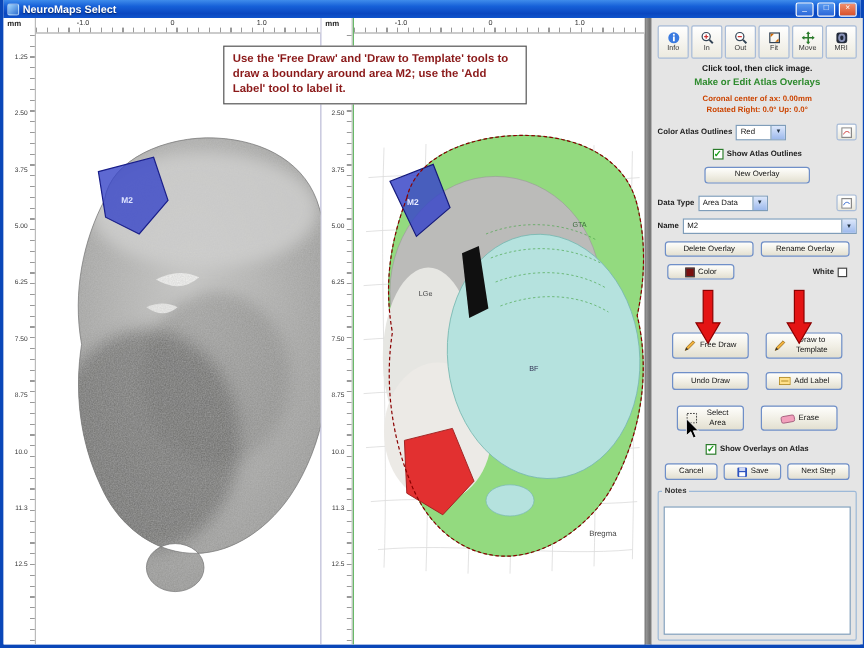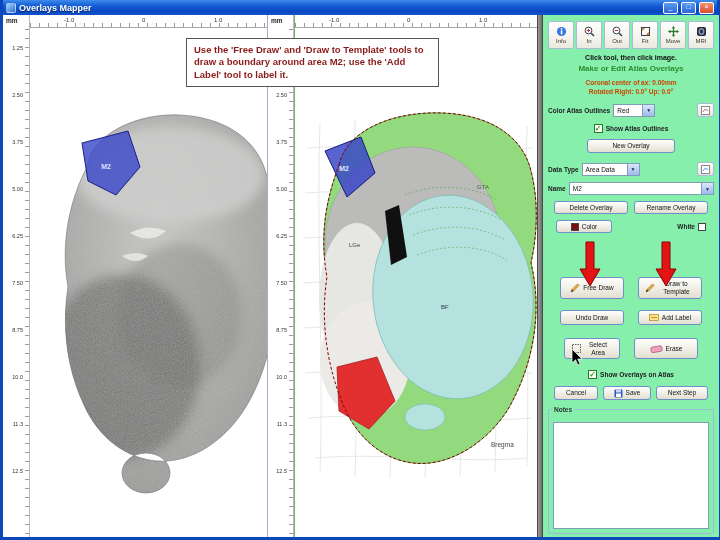--- a/index.html
+++ b/index.html
@@ -20,21 +20,21 @@
 .vlabel{position:absolute;right:6px;font-size:5.5px;color:#333}
 .panel{position:relative;background:#fff;flex:none}
 .hist{width:238px;border-right:1px solid #aac}
 .atlas{width:243px;border-left:1px solid #69b869}
 .hruler{position:absolute;top:0;left:0;right:0;height:13px;border-bottom:1px solid #aaa;background:#fff;z-index:2}
 .hruler .hticks{position:absolute;left:0;right:0;bottom:0;height:4px;background:repeating-linear-gradient(to right,#999 0 1px,transparent 1px 9px)}
 .hlabel{position:absolute;top:2px;font-size:6px;color:#333}
 .scene{position:absolute;top:13px;left:0}
 .splitter{width:6px;flex:none;background:linear-gradient(90deg,#9a9a9a,#6e6e6e);border-left:1px solid #4a4a4a;border-right:1px solid #4a4a4a}
 
-.sidebar{flex:1;position:relative;background:#86efac;padding:3px 5px;display:flex;flex-direction:column;color:#222}
+.sidebar{flex:1;position:relative;background:#e5e5e5;padding:3px 5px;display:flex;flex-direction:column;color:#222}
 .toolbar{display:flex;justify-content:center;gap:2px;margin-top:3px}
 .toolbtn{width:26px;height:28px;display:flex;flex-direction:column;align-items:center;justify-content:center;gap:1px;background:linear-gradient(#ffffff,#eceadf);border:1px solid #a8bcd8;border-radius:2px;font-size:6px;color:#333;padding:0}
 .hint{text-align:center;font-weight:bold;font-size:7px;margin-top:5px;color:#111}
 .sec-title{text-align:center;font-weight:bold;font-size:8px;color:#2e8b2e;margin-top:3px}
 .coronal{text-align:center;font-size:6.5px;color:#cc4400;font-weight:bold;margin-top:5px;line-height:1.4}
 .row{display:flex;align-items:center;margin-top:7px;gap:3px}
 .row.center{justify-content:center}
 .lbl{font-weight:bold;font-size:6.5px;color:#222}
 .combo{display:flex;align-items:center;background:#fff;border:1px solid #7f9db9;height:13px;font-size:6.5px;padding-left:3px;color:#111}
 .combo .carrow{margin-left:auto;width:12px;height:100%;display:flex;align-items:center;justify-content:center;background:linear-gradient(#dce7fb,#9db9ec);border-left:1px solid #7f9db9;font-size:5px;color:#234}
@@ -50,21 +50,21 @@
 .cursor{position:absolute;z-index:7}
 .instruction{position:absolute;left:183px;top:38px;width:253px;background:#fff;border:1px solid #555;padding:5px 7px;font-size:9.5px;font-weight:bold;color:#8b1a1a;line-height:1.3;z-index:8}
 </style>
 </head>
 <body>
 
 <div class="window">
 
   <div class="titlebar">
     <span class="app-icon"></span>
-    <span class="title">Overlays Mapper</span>
+    <span class="title">NeuroMaps Select</span>
     <span class="wb">_</span>
     <span class="wb">□</span>
     <span class="wb close">×</span>
   </div>
 
   <div class="content">
 
     <div class="vruler">
       <span class="mm">mm</span>
       <span class="vticks"></span>

